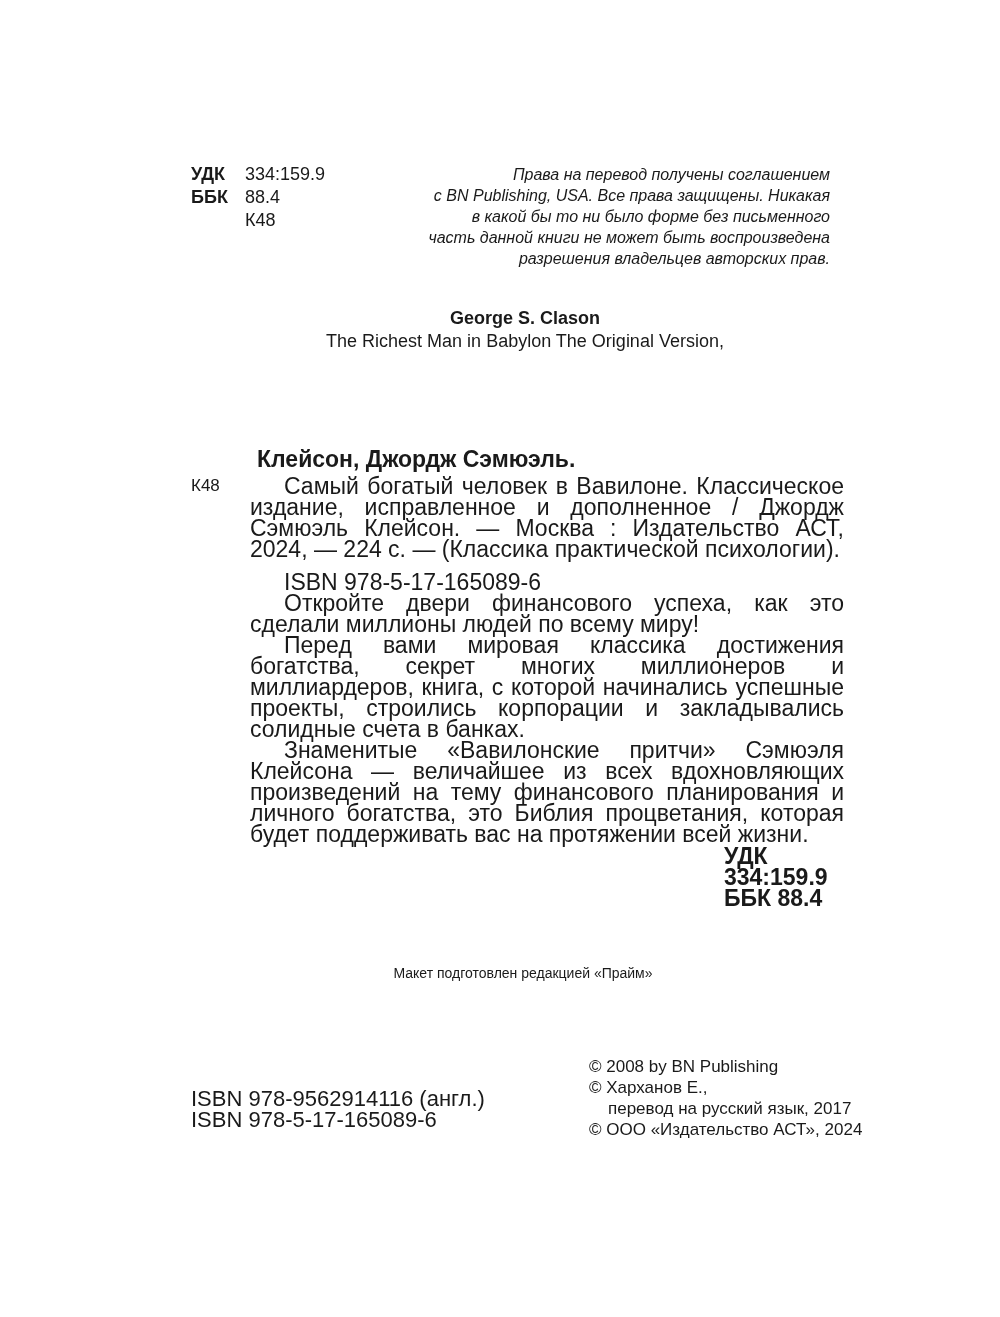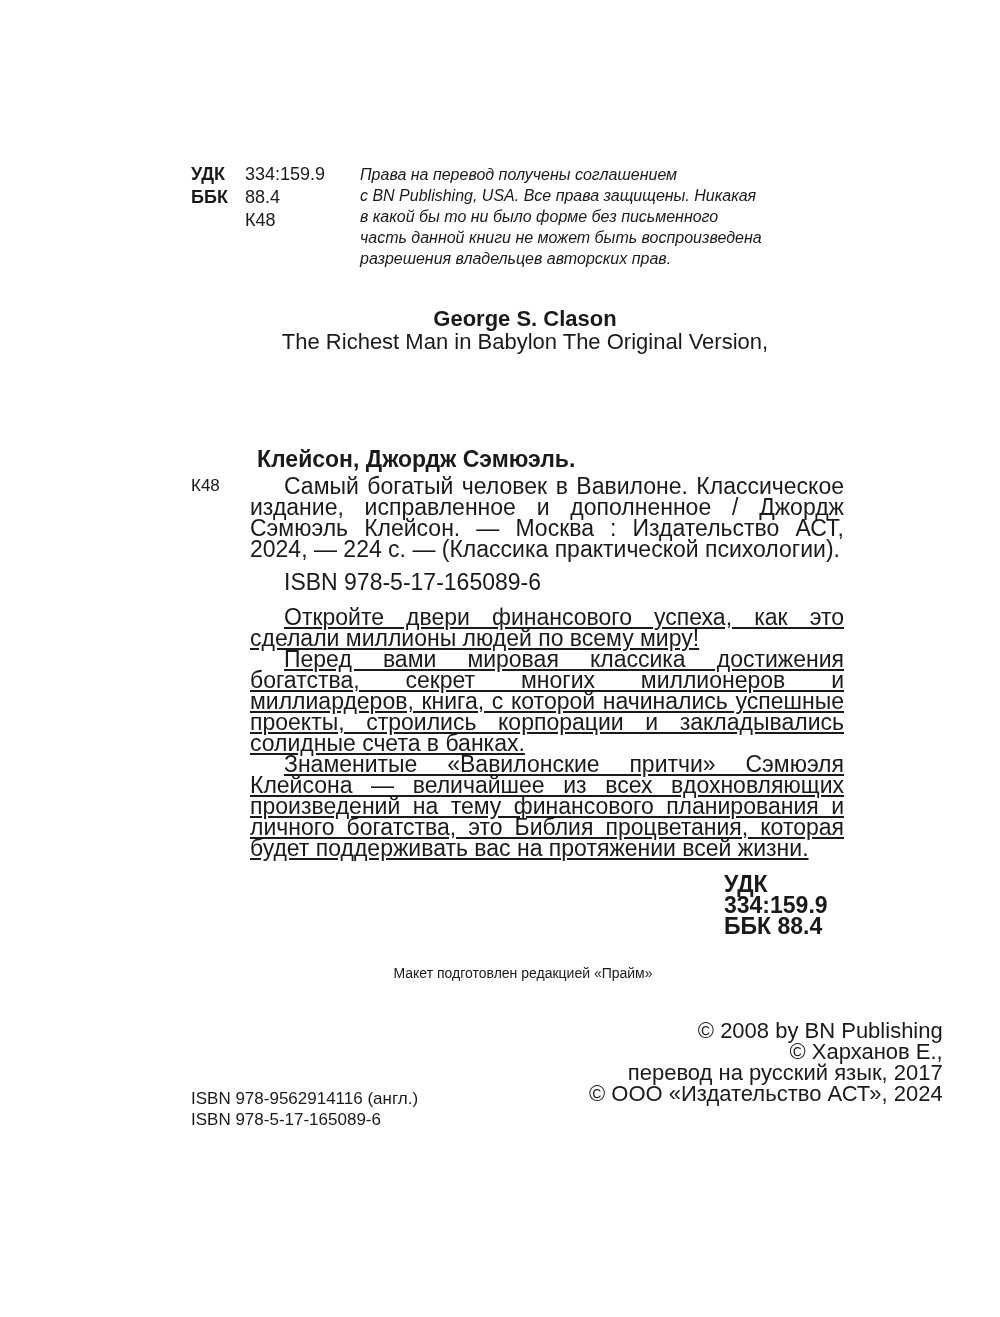--- a/index.html
+++ b/index.html
@@ -26,33 +26,33 @@
       font-size: 18px;
     }
     .class-row { display: flex; }
     .class-row .label { width: 54px; font-weight: bold; }
     .class-row .value { }
 
     .rights {
       left: 360px;
       top: 164px;
       width: 470px;
-      text-align: left;
+      text-align: right;
       font-style: italic;
       font-size: 16px;
       line-height: 21px;
     }
 
     
     .orig {
       left: 250px;
       top: 307px;
       width: 550px;
       text-align: center;
-      font-size: 22px;
+      font-size: 18px;
       line-height: 23px;
     }
     .orig .author { font-weight: bold; }
 
     
     .card-author {
       left: 257px;
       top: 446px;
       font-weight: bold;
       font-size: 23px;
@@ -72,58 +72,55 @@
     .card-body p {
       margin: 0;
       text-align: justify;
       text-indent: 34px;
     }
     .card-body .isbn {
       margin-top: 12px;
       text-indent: 34px;
     }
     .card-body .annot {
-      margin-top: 14px;
-      text-decoration: underline;
     }
     .card-body .annot p {
       text-indent: 34px;
       text-align: justify;
     }
     .card-body .udc-right {
-      margin-top: 15px;
+      margin-top: 1px;
       text-align: right;
       font-weight: bold;
     }
     .card-body .udc-right div {
       display: block;
       text-align: left;
       padding-left: 474px;
     }
 
     .maket {
       left: 0;
       top: 965px;
       width: 1046px;
       text-align: center;
       font-size: 14px;
     }
 
     .isbn-bottom {
       left: 191px;
       top: 1088px;
-      font-size: 17px;
+      font-size: 22px;
       line-height: 21px;
     }
     .copyright {
       left: 589px;
-      top: 1020px;
-      font-size: 22px;
+      top: 1056px;
+      font-size: 17px;
       line-height: 21px;
-      text-align: right;
     }
     .copyright .indent { padding-left: 19px; }
   </style>
 </head>
 <body>
 
 <div class="abs class-block">
   <div class="class-row">
     <span class="label">УДК</span>
     <span class="value">334:159.9</span>

